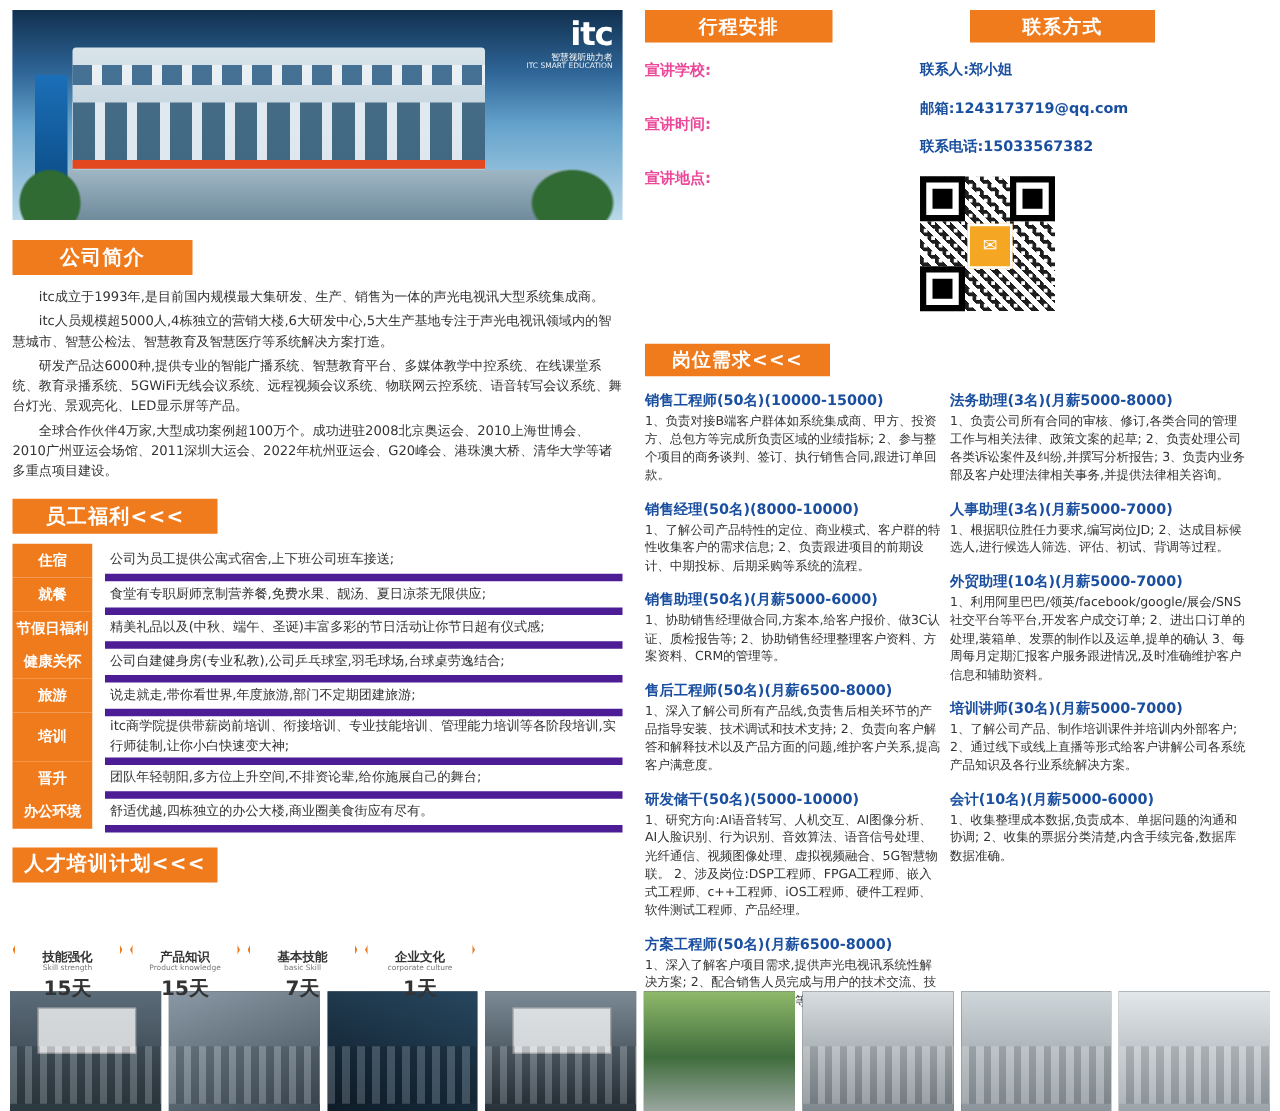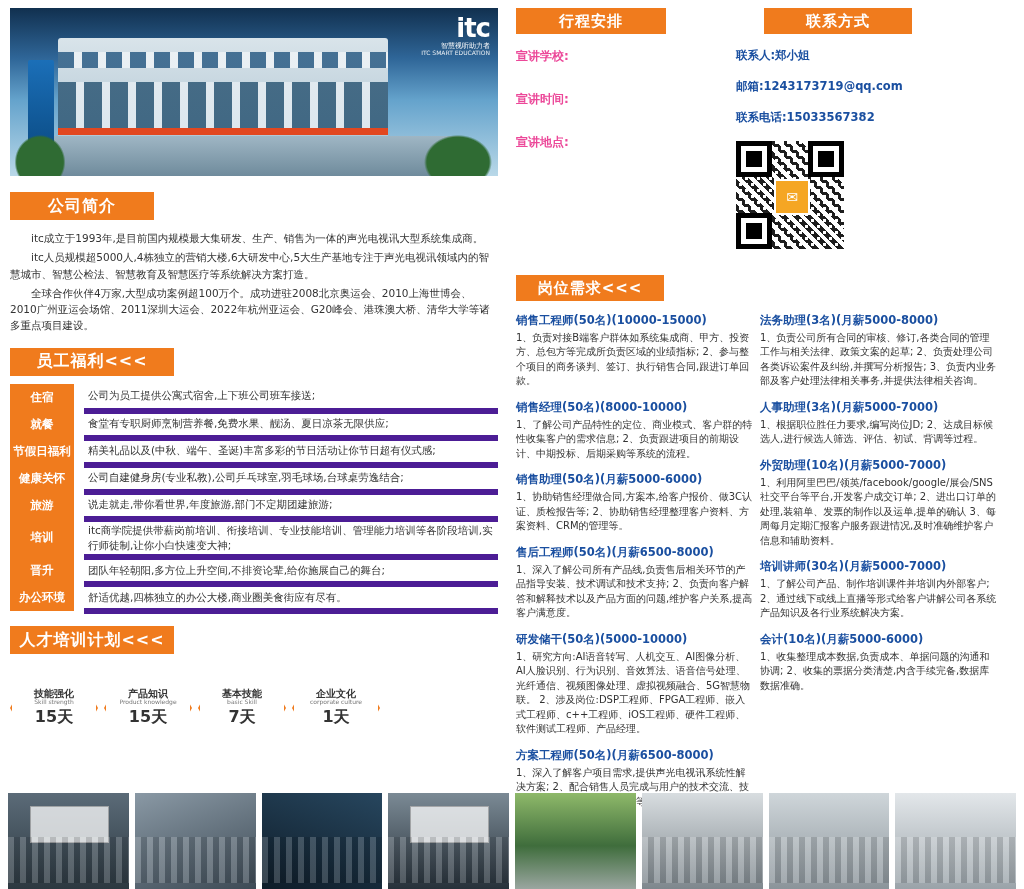--- a/index.html
+++ b/index.html
@@ -94,30 +94,30 @@
     position:absolute;inset:0;border:2px solid #F07B1D;
     clip-path:polygon(25% 3%,75% 3%,100% 50%,75% 97%,25% 97%,0% 50%);
     background:#fff;
   }
   .hex .shape:before{
     content:"";position:absolute;inset:2px;background:#fff;
     clip-path:polygon(25% 3%,75% 3%,100% 50%,75% 97%,25% 97%,0% 50%);
   }
   .hex .inner{
     position:absolute;inset:0;display:flex;flex-direction:column;
-    align-items:center;justify-content:center;text-align:center;z-index:2;
+    align-items:center;justify-content:flex-end;text-align:center;z-index:2;
   }
   .hex .cn{font-size:10px;color:#333;font-weight:bold;line-height:1.1;}
   .hex .en{font-size:6px;color:#777;line-height:1.1;margin-bottom:2px;}
   .hex .big{font-size:16px;color:#333;font-weight:bold;}
 
   
   .col-right{position:absolute;left:516px;top:8px;width:498px;}
 
-  .two-bars{display:flex;gap:22px;}
+  .two-bars{display:flex;gap:34px;}
   .bar-sched{width:150px;height:26px;font-size:15px;}
   .bar-contact{width:148px;height:26px;font-size:15px;margin-left:76px;}
 
   .sched-contact{display:flex;margin-top:14px;}
   .sched{width:220px;}
   .sched .row{color:#ec4899;font-weight:bold;font-size:12px;margin-bottom:26px;}
   .contact{width:270px;}
   .contact .row{color:#1a4fa0;font-weight:bold;font-size:11.5px;margin-bottom:16px;}
   .contact .row span.val{font-weight:bold;}
   .qr{
@@ -192,20 +192,21 @@
         <div class="sub1">智慧视听助力者</div>
         <div class="sub2">ITC SMART EDUCATION</div>
       </div>
     </div>
 
     <div class="bar sec-title" style="margin-top:16px">公司简介</div>
 
     <div class="intro">
       <p>itc成立于1993年,是目前国内规模最大集研发、生产、销售为一体的声光电视讯大型系统集成商。</p>
       <p>itc人员规模超5000人,4栋独立的营销大楼,6大研发中心,5大生产基地专注于声光电视讯领域内的智慧城市、智慧公检法、智慧教育及智慧医疗等系统解决方案打造。</p>
+      <p>研发产品达6000种,提供专业的智能广播系统、智慧教育平台、多媒体教学中控系统、在线课堂系统、教育录播系统、5GWiFi无线会议系统、远程视频会议系统、物联网云控系统、语音转写会议系统、舞台灯光、景观亮化、LED显示屏等产品。</p>
       <p>全球合作伙伴4万家,大型成功案例超100万个。成功进驻2008北京奥运会、2010上海世博会、2010广州亚运会场馆、2011深圳大运会、2022年杭州亚运会、G20峰会、港珠澳大桥、清华大学等诸多重点项目建设。</p>
     </div>
 
     <div class="bar sec-title wide" style="margin-top:14px">员工福利&lt;&lt;&lt;</div>
 
     <table class="benefits">
       <tbody>
           <tr>
         <td class="k">住宿</td>
         <td class="sp"></td>

